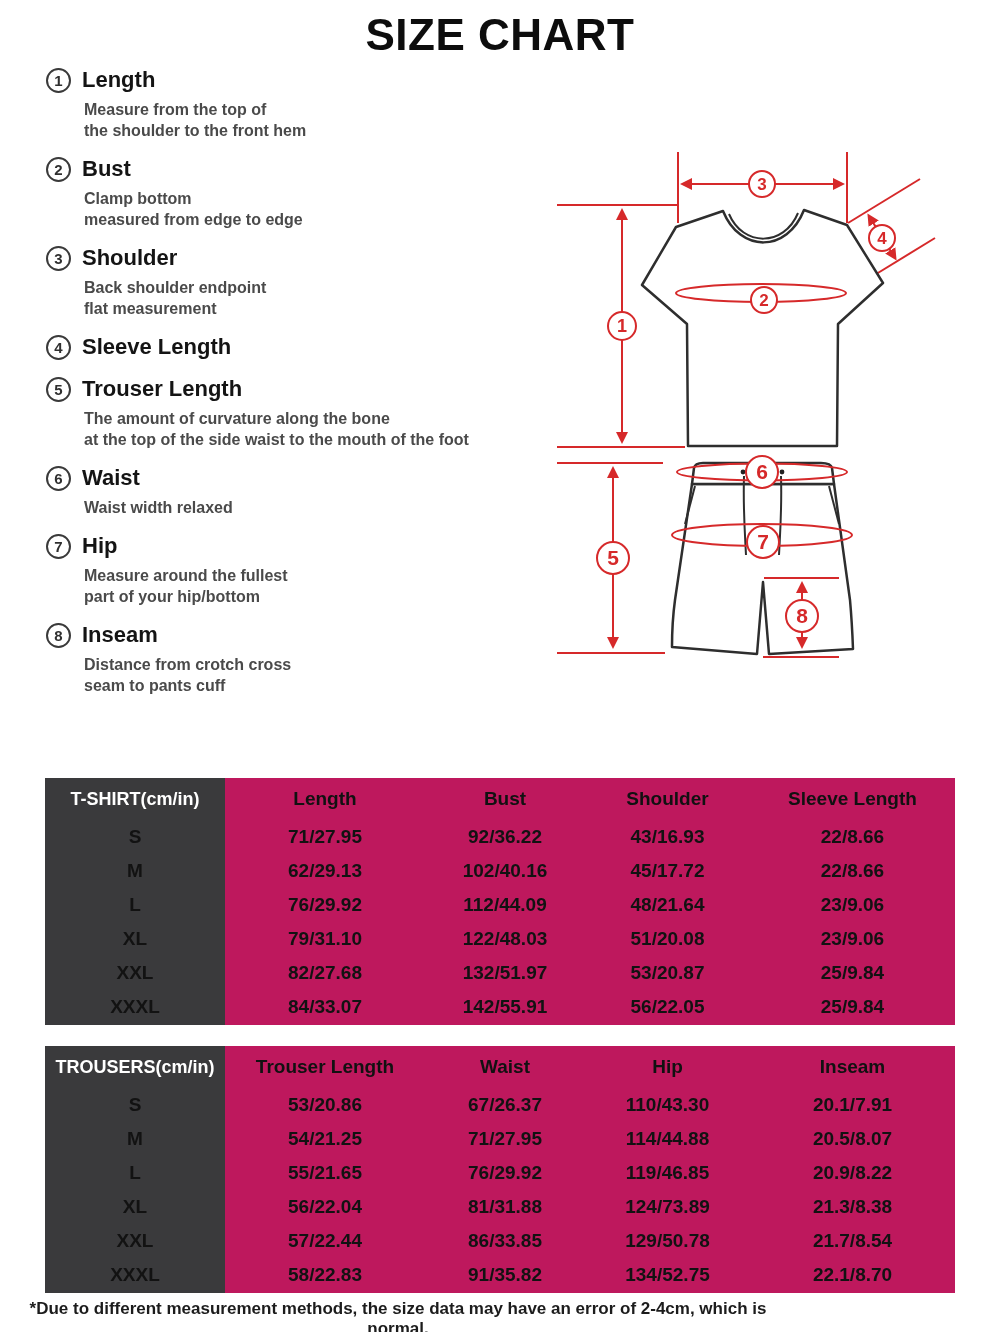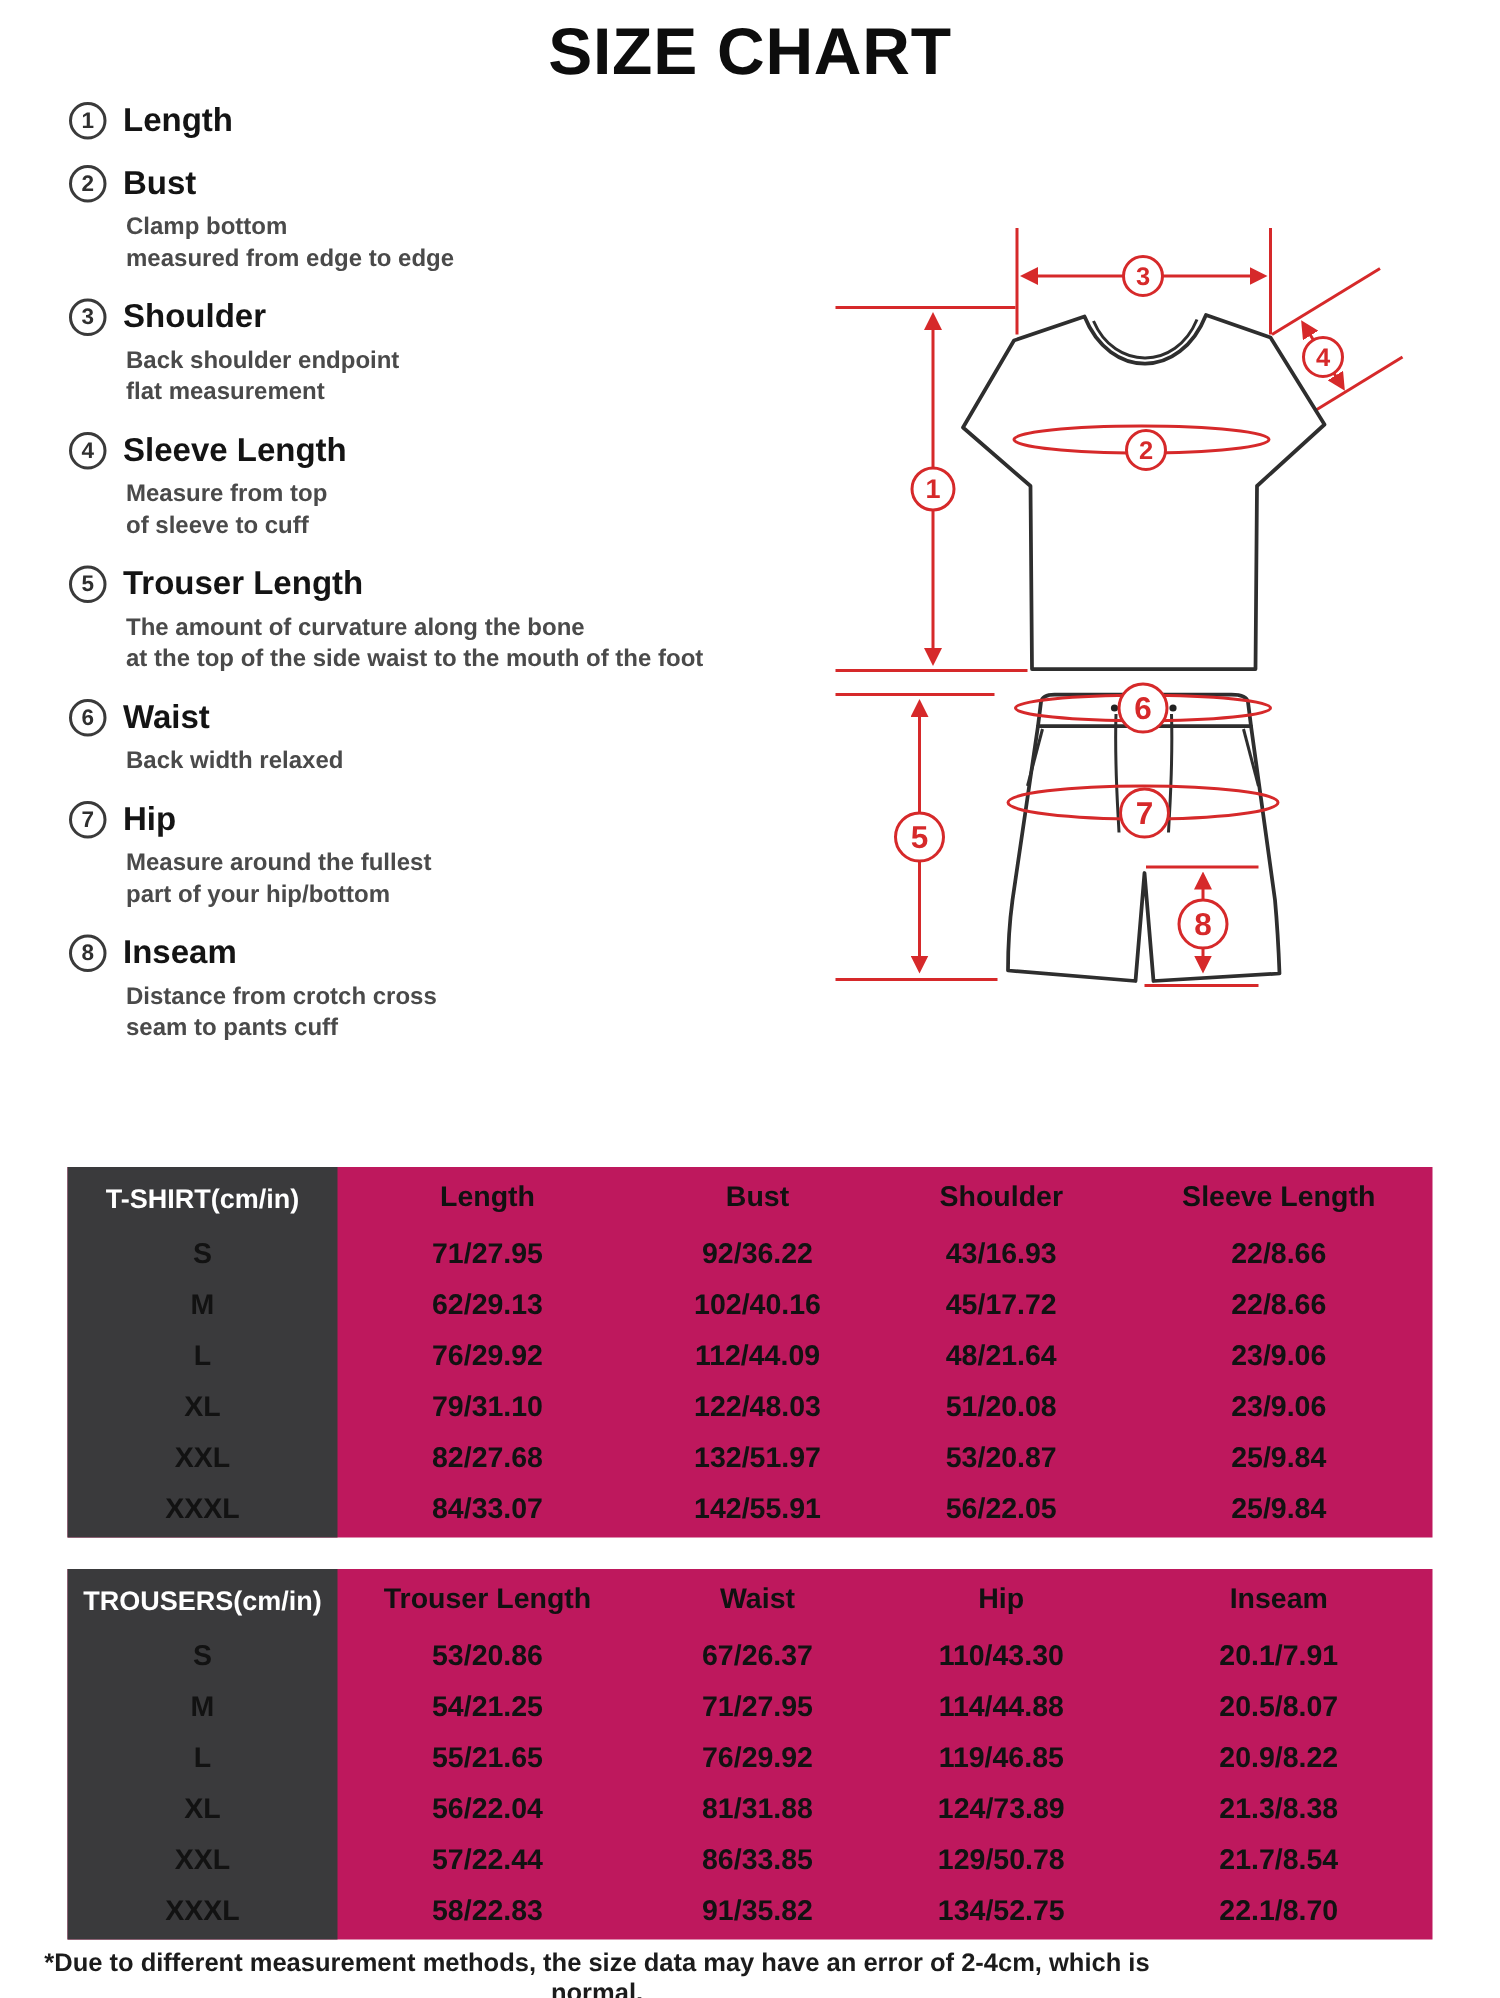--- a/index.html
+++ b/index.html
@@ -59,20 +59,22 @@
 <div id="page">
 
   <div class="page-title">SIZE CHART</div>
 
   <div class="defs">
     <div class="def-item">
       <div class="def-head">
         <span class="def-circle">1</span>
         <span class="def-title">Length</span>
       </div>
+      <div class="def-desc">Measure from the top of
+the shoulder to the front hem</div>
     </div>
     <div class="def-item">
       <div class="def-head">
         <span class="def-circle">2</span>
         <span class="def-title">Bust</span>
       </div>
       <div class="def-desc">Clamp bottom
 measured from edge to edge</div>
     </div>
     <div class="def-item">
@@ -81,37 +83,35 @@
         <span class="def-title">Shoulder</span>
       </div>
       <div class="def-desc">Back shoulder endpoint
 flat measurement</div>
     </div>
     <div class="def-item">
       <div class="def-head">
         <span class="def-circle">4</span>
         <span class="def-title">Sleeve Length</span>
       </div>
-      <div class="def-desc">Measure from top
-of sleeve to cuff</div>
     </div>
     <div class="def-item">
       <div class="def-head">
         <span class="def-circle">5</span>
         <span class="def-title">Trouser Length</span>
       </div>
       <div class="def-desc">The amount of curvature along the bone
 at the top of the side waist to the mouth of the foot</div>
     </div>
     <div class="def-item">
       <div class="def-head">
         <span class="def-circle">6</span>
         <span class="def-title">Waist</span>
       </div>
-      <div class="def-desc">Back width relaxed</div>
+      <div class="def-desc">Waist width relaxed</div>
     </div>
     <div class="def-item">
       <div class="def-head">
         <span class="def-circle">7</span>
         <span class="def-title">Hip</span>
       </div>
       <div class="def-desc">Measure around the fullest
 part of your hip/bottom</div>
     </div>
     <div class="def-item">

